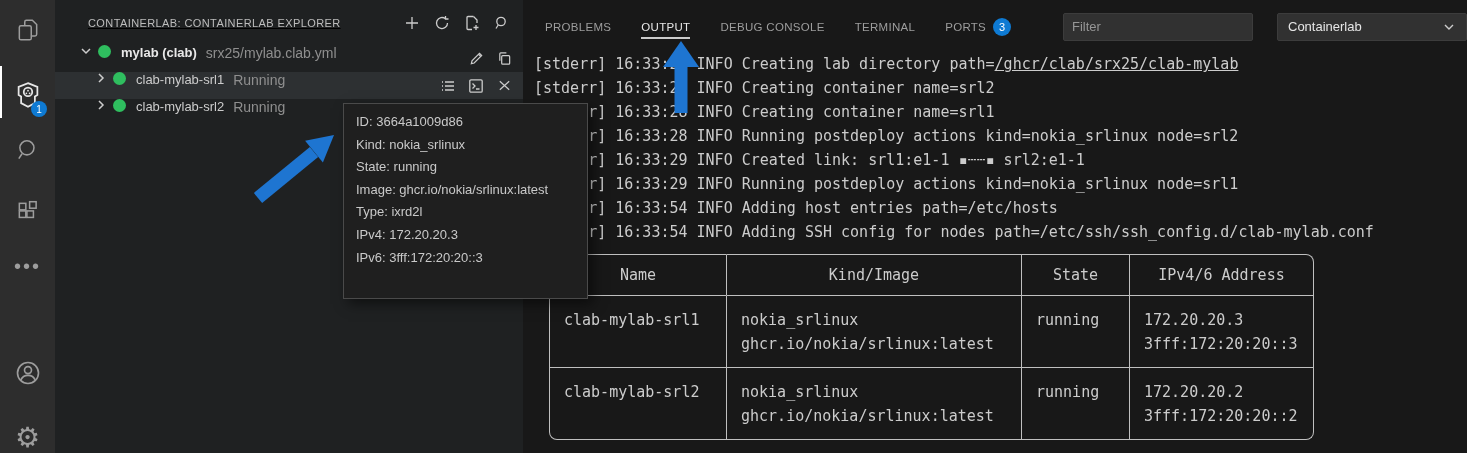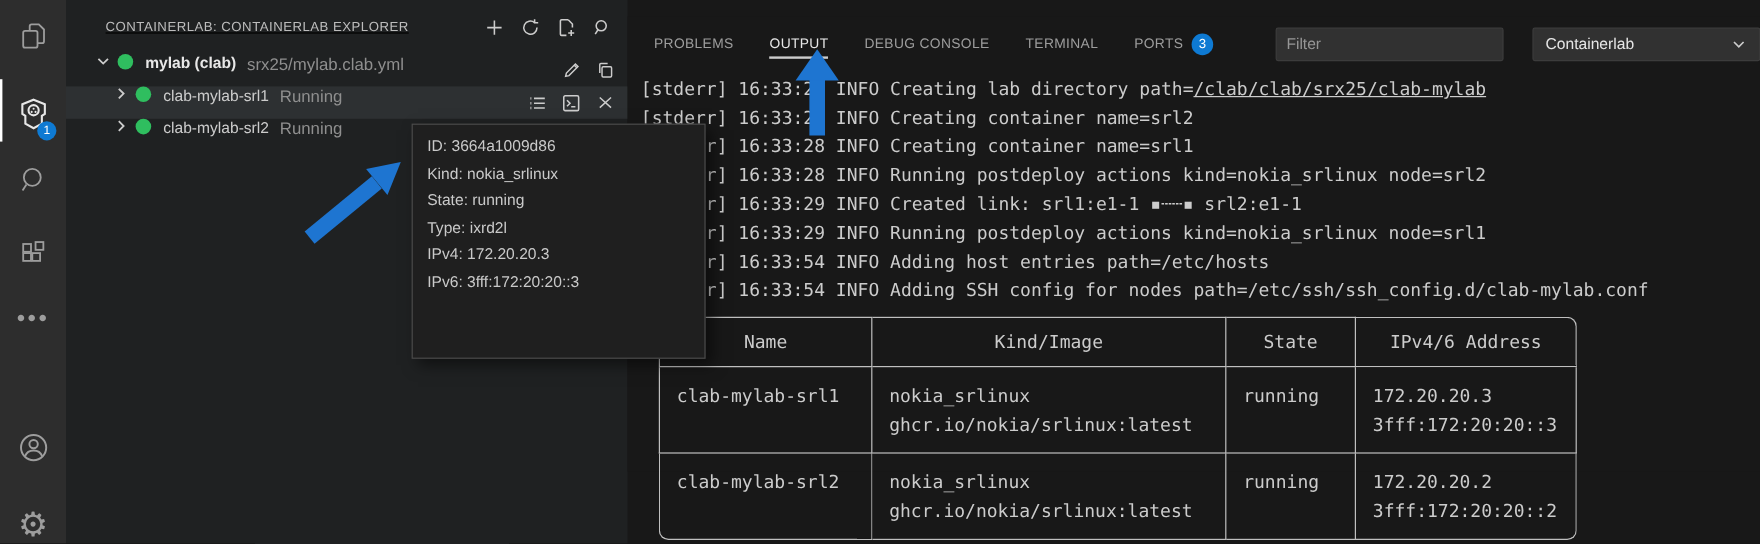--- a/index.html
+++ b/index.html
@@ -32,21 +32,21 @@
   .tr-label.root { color:#e8e8e8; font-weight:700; }
   .tr-desc { color:#8f8f8f; margin-left:9px; font-size:14px; white-space:nowrap; }
   .tr-actions { position:absolute; right:8px; top:0; height:100%; display:flex; gap:6px; align-items:center; }
   .indent1 { width:23px; flex:none; } .indent2 { width:38px; flex:none; }
 
   
   .tooltip { position:absolute; left:343px; top:103px; width:245px; height:196px; background:#1f1f1f; border:1px solid #4a4a4a; box-shadow:5px 5px 12px rgba(0,0,0,.5); padding:7px 12px; z-index:30; }
   .tooltip div { font-size:13px; line-height:22.6px; color:#c9c9c9; white-space:nowrap; }
 
   
-  .panel { position:absolute; left:523px; top:14px; width:944px; height:379px; background:#181818; }
+  .panel { position:absolute; left:523px; top:4px; width:944px; height:379px; background:#181818; }
   .panel-header { height:45px; display:flex; align-items:center; padding-left:22px; }
   .tabs { display:flex; gap:30px; align-items:center; }
   .tab { font-size:11.5px; letter-spacing:.3px; color:#9d9d9d; cursor:pointer; position:relative; padding:6px 0; display:flex; align-items:center; gap:7px; white-space:nowrap; }
   .tab.active { color:#e7e7e7; }
   .tab.active::after { content:""; position:absolute; left:0; right:0; bottom:0; height:1.5px; background:#cccccc; }
   .tab-badge { min-width:18px; height:18px; border-radius:9px; background:#0e7ad3; color:#fff; font-size:11px; display:flex; align-items:center; justify-content:center; }
   .ph-spacer { flex:1; }
   .filter-input { width:190px; height:28px; background:#313131; border:1px solid #3c3c3c; border-radius:2px; color:#ffffff; font-size:13px; padding:0 8px; outline:none; margin-right:24px; font-family:"Liberation Sans",sans-serif; }
   .filter-input::placeholder { color:#969696; }
   .channel-select { width:190px; height:28px; background:#313131; border:1px solid #3c3c3c; border-radius:2px; color:#e6e6e6; font-size:13px; display:flex; align-items:center; padding:0 10px; cursor:pointer; }
@@ -245,21 +245,21 @@
       <input class="filter-input" placeholder="Filter" style="">
       <div class="channel-select">
         <span class="label">Containerlab</span>
         <svg width="14" height="14" viewBox="0 0 14 14">
             <path d="M3 5l4 4 4-4"></path>
           </svg>
       </div>
     </div>
 
     <div class="output">
-      <div class="out-line"><span>[stderr] 16:33:28 INFO Creating lab directory path=</span><span class="link">/clab/clab/srx25/clab-mylab</span></div>
+      <div class="out-line"><span>[stderr] 16:33:28 INFO Creating lab directory path=</span><span class="link">/ghcr/clab/srx25/clab-mylab</span></div>
       <div class="out-line">[stderr] 16:33:28 INFO Creating container name=srl2</div>
       <div class="out-line">[stderr] 16:33:28 INFO Creating container name=srl1</div>
       <div class="out-line">[stderr] 16:33:28 INFO Running postdeploy actions kind=nokia_srlinux node=srl2</div>
       <div class="out-line">[stderr] 16:33:29 INFO Created link: srl1:e1-1 ▪┄┄▪ srl2:e1-1</div>
       <div class="out-line">[stderr] 16:33:29 INFO Running postdeploy actions kind=nokia_srlinux node=srl1</div>
       <div class="out-line">[stderr] 16:33:54 INFO Adding host entries path=/etc/hosts</div>
       <div class="out-line">[stderr] 16:33:54 INFO Adding SSH config for nodes path=/etc/ssh/ssh_config.d/clab-mylab.conf</div>
 
       <table class="clab">
         <tbody>
@@ -303,20 +303,21 @@
         </tr>
       </tbody>
         </table>
     </div>
   </section>
 
   <div class="tooltip">
     <div>ID: 3664a1009d86</div>
     <div>Kind: nokia_srlinux</div>
     <div>State: running</div>
+    <div>Image: ghcr.io/nokia/srlinux:latest</div>
     <div>Type: ixrd2l</div>
     <div>IPv4: 172.20.20.3</div>
     <div>IPv6: 3fff:172:20:20::3</div>
   </div>
 
   <svg class="annot" viewBox="0 0 1467 453">
     <g fill="#1e75d1" stroke="#1e75d1">
       <line x1="258" y1="198" x2="314" y2="152" stroke-width="13"></line>
       <polygon points="334,135 322.9,162.4 305.1,140.8" stroke="none"></polygon>
     </g>

